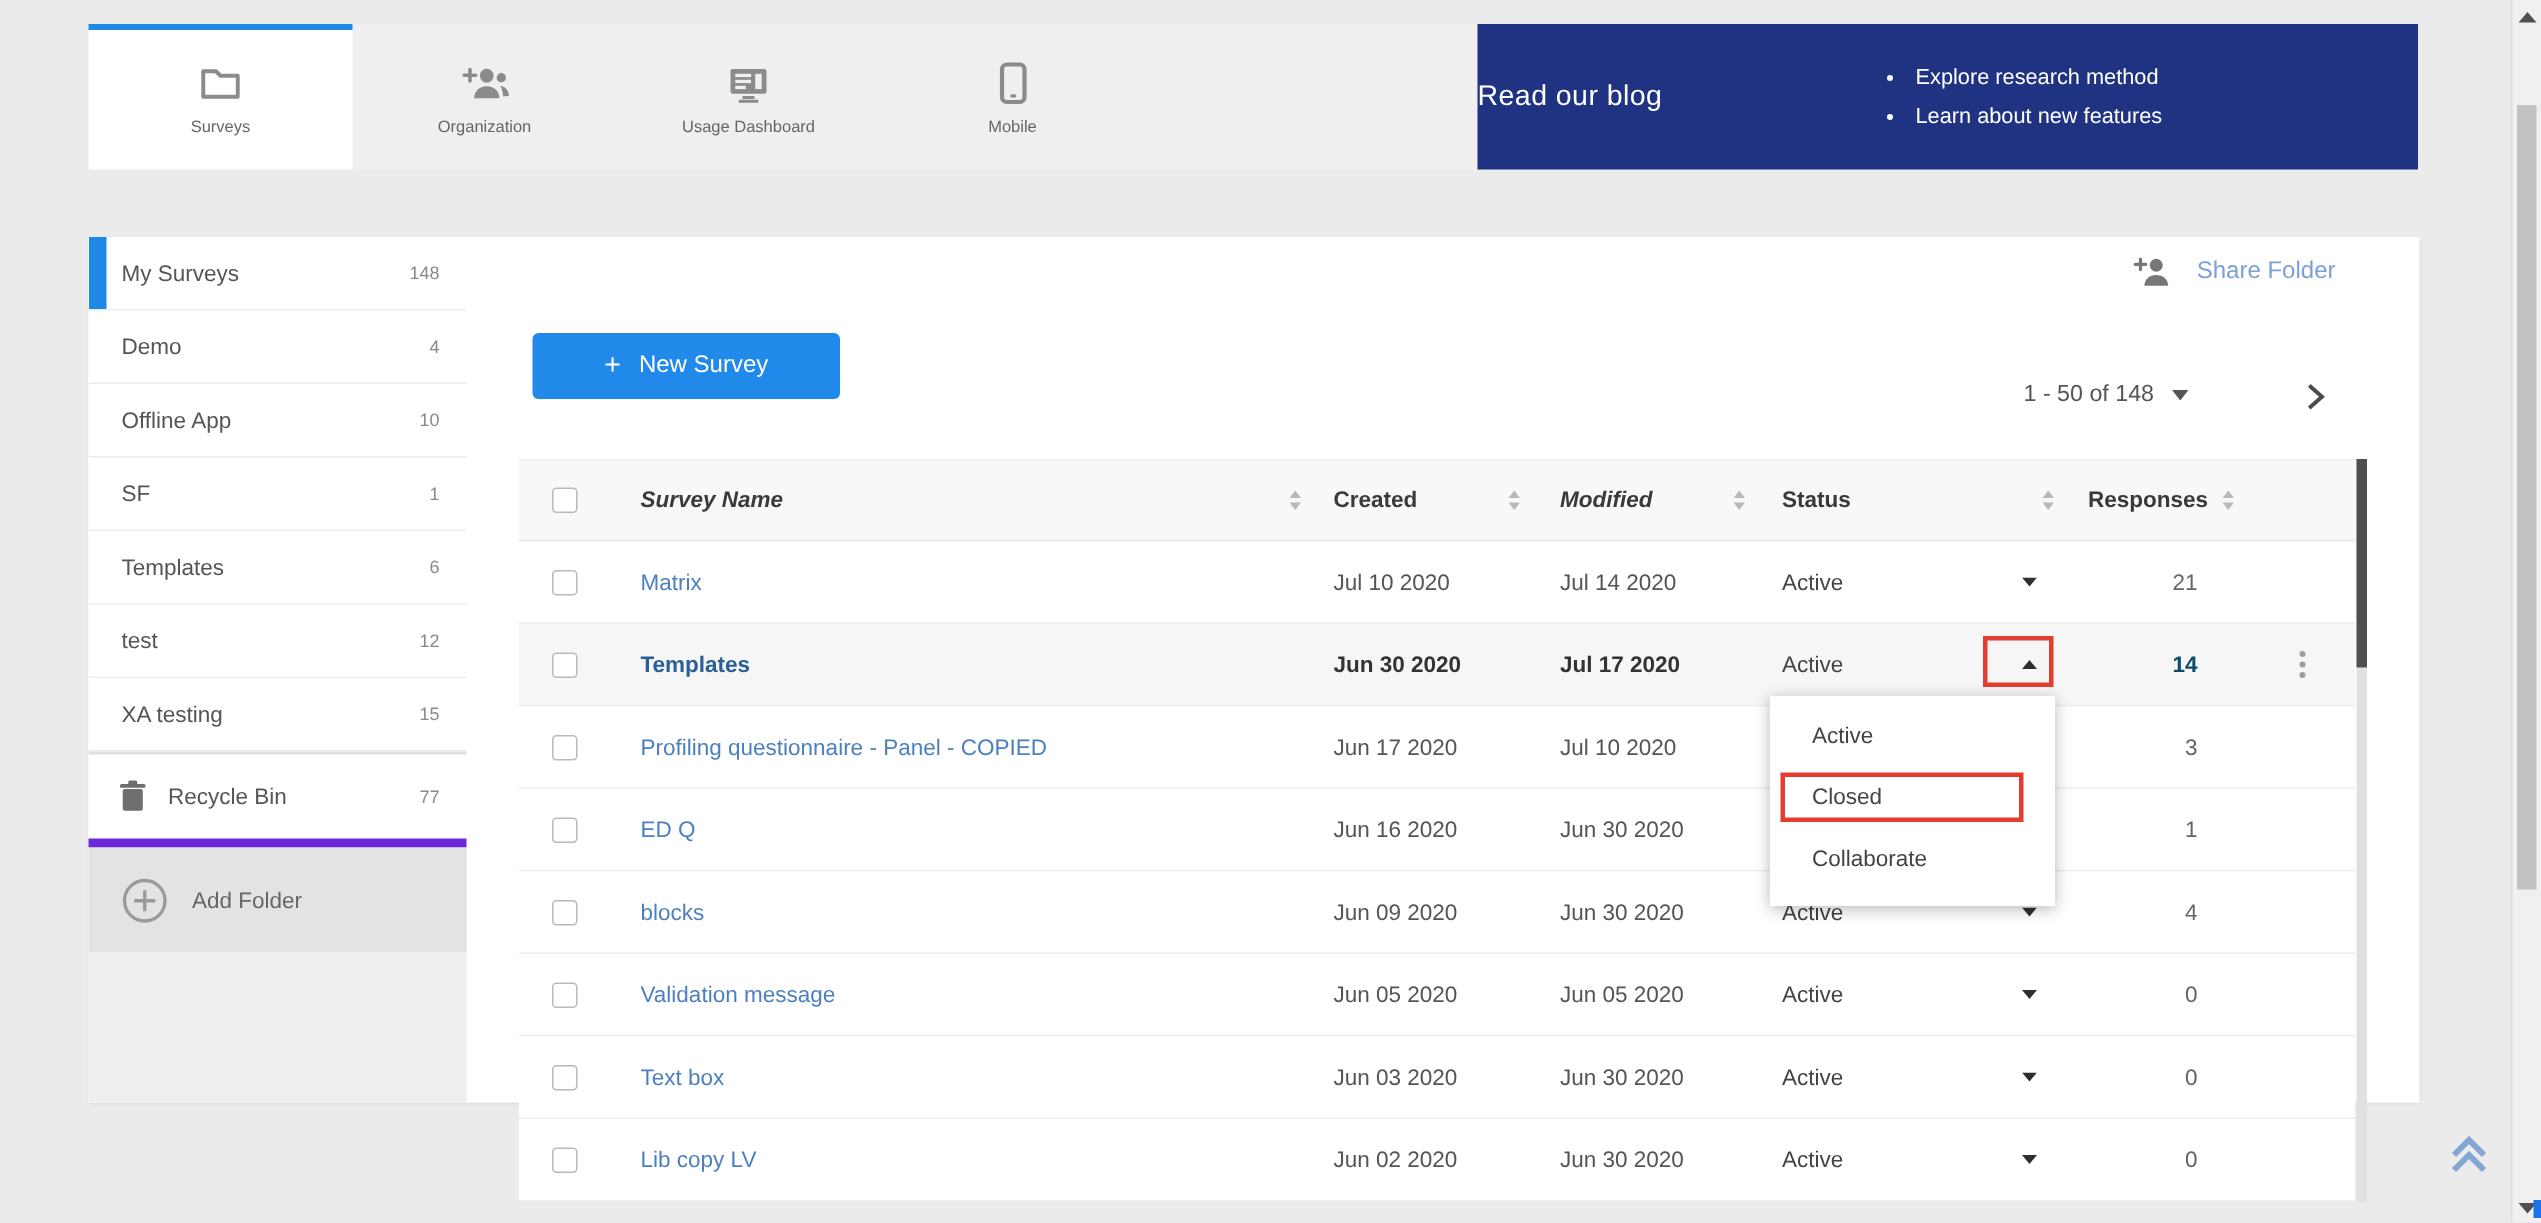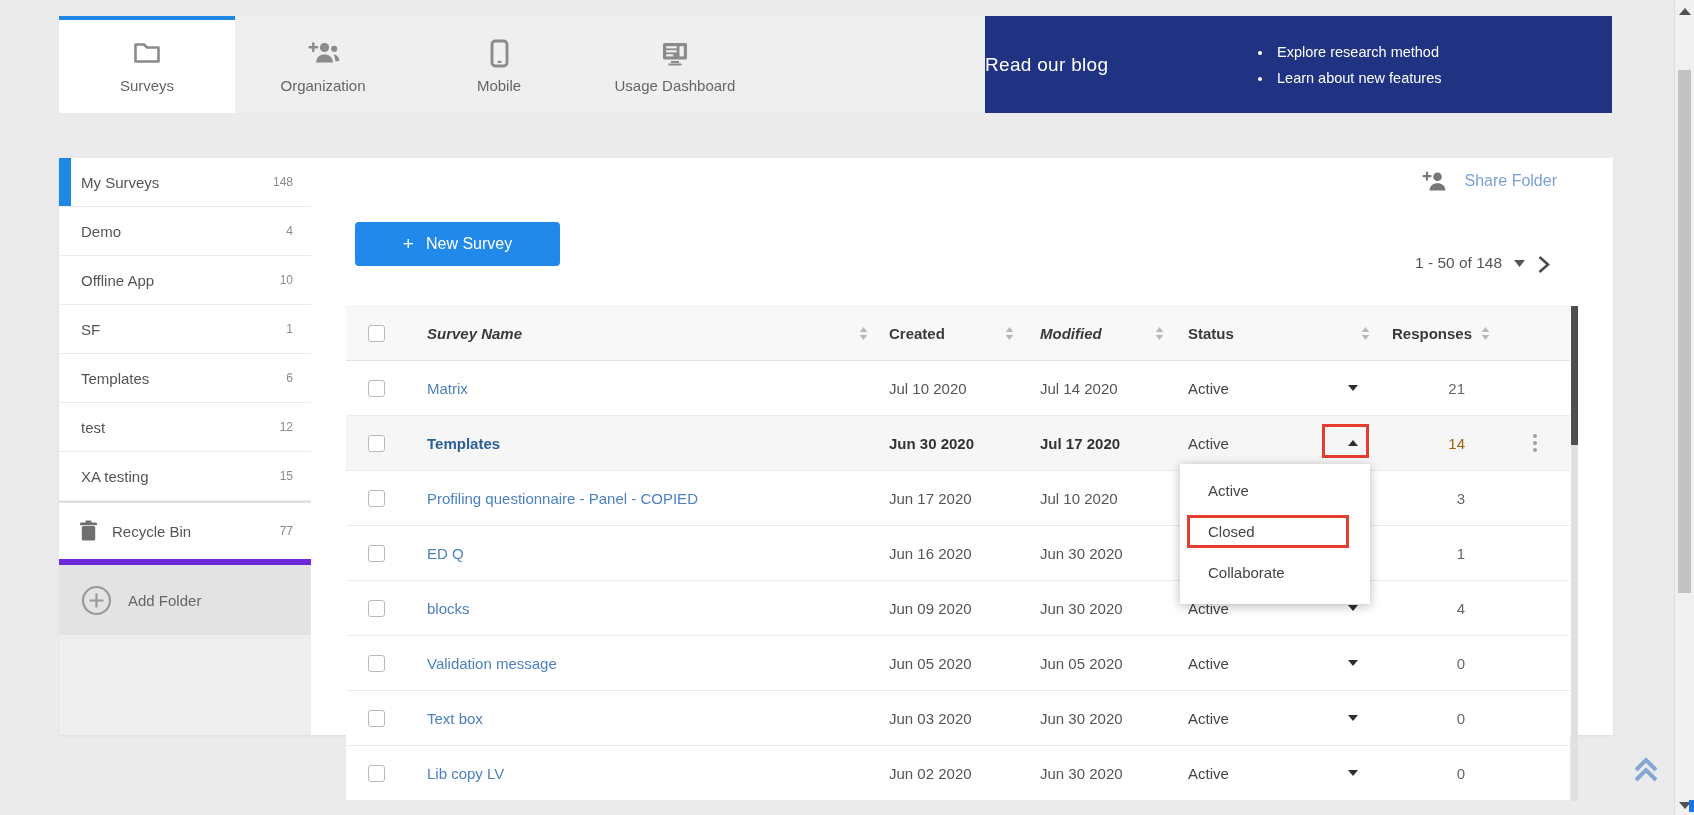--- a/index.html
+++ b/index.html
@@ -3,21 +3,21 @@
 <meta charset="utf-8">
 <style>
   * { box-sizing: border-box; margin: 0; padding: 0; }
   html,body { background:#e4e4e4; }
   body { font-family:"Liberation Sans", sans-serif; }
   .canvas { position:relative; width:1694px; height:815px; background:#ebebeb; overflow:hidden; }
 
   
   .topbar { position:absolute; left:59px; top:16px; width:1553px; height:97px; background:#efeff0; }
   .tabs { display:flex; height:100%; }
-  .tab { min-width:176px; padding:0 12px; display:flex; flex-direction:column; align-items:center; justify-content:center; gap:10px; color:#666; font-size:15px; cursor:pointer; border-top:4px solid transparent; }
+  .tab { min-width:176px; padding:0 12px; display:flex; flex-direction:column; align-items:center; justify-content:center; gap:10px; color:#666; font-size:11px; cursor:pointer; border-top:4px solid transparent; }
   .tab.active { background:#fff; border-top:4px solid #1e88e5; }
   .tab-icon { height:27px; display:flex; align-items:center; }
   .banner { position:absolute; right:0; top:0; height:100%; width:627px; background:#203382; color:#fff; display:flex; align-items:center; cursor:pointer; }
   .banner-title { flex:0 0 240px; font-size:19px; font-weight:400; letter-spacing:.3px; }
   .banner-bullets { list-style:disc; margin-left:30px; padding-left:18px; font-size:14.5px; line-height:26px; }
   .banner-bullets li { padding-left:4px; }
 
   
   .main-card { position:absolute; left:59px; top:158px; width:1554px; height:577px; background:#fff; box-shadow:0 1px 3px rgba(0,0,0,.06); }
 
@@ -31,21 +31,21 @@
   .recycle-item .ticon { margin-right:14px; display:flex; }
   .add-folder { height:70px; flex:0 0 70px; background:#e3e3e3; display:flex; align-items:center; padding-left:22px; font-size:15px; color:#666; cursor:pointer; }
   .add-folder .picon { margin-right:16px; display:flex; }
   .sidebar-filler { flex:1; background:#eeeeee; }
 
   
   .share { position:absolute; top:12px; right:56px; display:flex; align-items:center; gap:16px; font-size:16px; color:#7b9fd8; cursor:pointer; }
   .share .sicon { display:flex; }
   .new-survey { position:absolute; left:296px; top:64px; width:205px; height:44px; background:#2189e9; border:none; border-radius:4px; color:#fff; font-size:16px; font-family:inherit; display:flex; align-items:center; justify-content:center; gap:12px; cursor:pointer; }
   .new-survey .plus { font-size:19px; font-weight:400; }
-  .pagination { position:absolute; top:96px; left:1356px; display:flex; align-items:center; gap:12px; font-size:15.5px; color:#555; cursor:pointer; }
+  .pagination { position:absolute; top:96px; left:1290px; display:flex; align-items:center; gap:12px; font-size:15.5px; color:#555; cursor:pointer; }
   .page-next { position:absolute; top:94px; left:1472px; width:24px; height:24px; display:flex; align-items:center; justify-content:center; cursor:pointer; background:none; border:none; }
 
   
   .table { position:absolute; left:287px; top:148px; width:1224px; }
   .thead, .trow { display:grid; grid-template-columns:60px 474px 146px 150px 206px 118px 70px; height:55px; align-items:center; }
   .thead { background:#f8f8f8; border-top:1px solid #efefef; border-bottom:1px solid #e3e3e3; font-weight:bold; color:#3a3a3a; font-size:15px; }
   .hc { display:flex; align-items:center; }
   .hc .sort { margin-left:auto; padding-right:12px; display:flex; }
   .hc-check, .cell-check { display:flex; justify-content:center; }
   .hc-name { padding-left:21px;font-style:italic; } .hc-created { padding-left:9px; } .hc-modified { padding-left:14px;font-style:italic; } .hc-status { padding-left:12px; }
@@ -55,21 +55,21 @@
   .trow.selected { background:#f6f6f6; }
   .cell-name { padding-left:21px; }
   .surv-link { color:#4d80bf; cursor:pointer; text-decoration:none; }
   .selected .surv-link { font-weight:bold; color:#2b5f97; }
   .cell-created { padding-left:9px; color:#555; }
   .cell-modified { padding-left:14px; color:#555; }
   .selected .cell-created, .selected .cell-modified { font-weight:bold; color:#333; }
   .cell-status { display:flex; align-items:center; padding-left:12px; padding-right:24px; color:#444; }
   .status-caret { margin-left:auto; display:flex; cursor:pointer; }
   .cell-resp { text-align:right; padding-right:35px; color:#666; }
-  .selected .cell-resp { font-weight:normal; color:#a16207; }
+  .selected .cell-resp { font-weight:bold; color:#0c4a6e; }
   .cell-actions { display:flex; justify-content:center; }
   .row-dots { visibility:hidden; display:flex; flex-direction:column; gap:3px; cursor:pointer; padding:4px; }
   .selected .row-dots { visibility:visible; }
   .row-dots i { width:4px; height:4px; border-radius:50%; background:#9e9e9e; }
 
   
   .inner-scroll { position:absolute; left:1512px; top:148px; width:7px; height:495px; background:#e0e0e0; }
   .inner-thumb { position:absolute; left:0; top:0; width:7px; height:139px; background:#4f4f4f; cursor:pointer; }
 
   
@@ -110,43 +110,43 @@
     <span class="tab-icon">
             <svg width="33" height="26" viewBox="0 0 33 26" fill="#8b8b8b">
               <path d="M2.5 7.2h7.6M6.3 3.4V11" stroke="#8b8b8b" stroke-width="2.4" fill="none" stroke-linecap="round"></path>
               <circle cx="17.5" cy="7.5" r="4.6"></circle>
               <path d="M9 22.5c.4-5.4 4-8 8.5-8s8.1 2.6 8.5 8z"></path>
               <circle cx="27.2" cy="8.8" r="3.1"></circle>
               <path d="M26.5 14.2c3.4.6 5.4 2.8 5.9 6.6l-3.9.6c-.3-3-.9-5.3-2-7.2z"></path>
             </svg>
           </span>
     <span class="tab-label">Organization</span>
-  </div>
-        <div class="tab">
-    <span class="tab-icon">
-            <svg width="19" height="29" viewBox="0 0 19 29">
-              <rect x="2" y="2" width="15" height="25" rx="3.2" fill="none" stroke="#8b8b8b" stroke-width="2.8"></rect>
-              <rect x="7.5" y="21.8" width="4" height="2.2" rx="1" fill="#8b8b8b"></rect>
-            </svg>
-          </span>
-    <span class="tab-label">Mobile</span>
   </div>
         <div class="tab">
     <span class="tab-icon">
             <svg width="28" height="26" viewBox="0 0 28 26">
               <rect x="2" y="3" width="24" height="16.5" rx="1.5" fill="#8b8b8b"></rect>
               <rect x="5.2" y="6.2" width="10.5" height="2.2" fill="#efeff0"></rect>
               <rect x="5.2" y="10.2" width="10.5" height="2.2" fill="#efeff0"></rect>
               <rect x="5.2" y="14.2" width="7" height="2.2" fill="#efeff0"></rect>
               <rect x="18.5" y="6.2" width="4.3" height="10.2" fill="#efeff0"></rect>
               <rect x="10" y="21" width="8" height="2" fill="#8b8b8b"></rect>
               <rect x="7.5" y="23.5" width="13" height="2" fill="#8b8b8b"></rect>
             </svg>
           </span>
     <span class="tab-label">Usage Dashboard</span>
+  </div>
+        <div class="tab">
+    <span class="tab-icon">
+            <svg width="19" height="29" viewBox="0 0 19 29">
+              <rect x="2" y="2" width="15" height="25" rx="3.2" fill="none" stroke="#8b8b8b" stroke-width="2.8"></rect>
+              <rect x="7.5" y="21.8" width="4" height="2.2" rx="1" fill="#8b8b8b"></rect>
+            </svg>
+          </span>
+    <span class="tab-label">Mobile</span>
   </div>
       </nav>
     <div class="banner">
       <div class="banner-title">Read our blog</div>
       <ul class="banner-bullets">
           <li>Explore research method</li>
           <li>Learn about new features</li>
         </ul>
     </div>
   </header>

